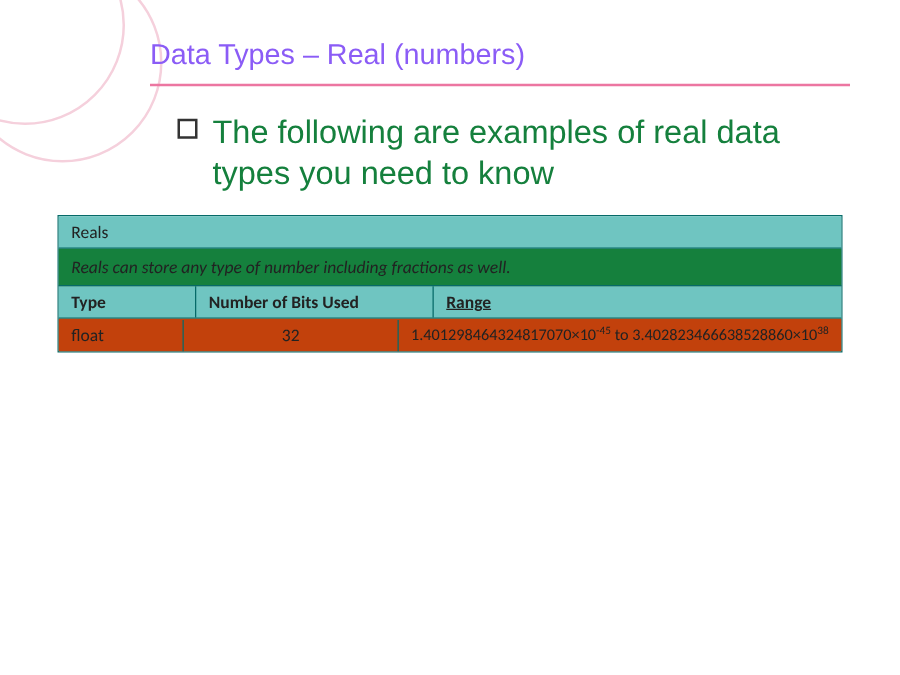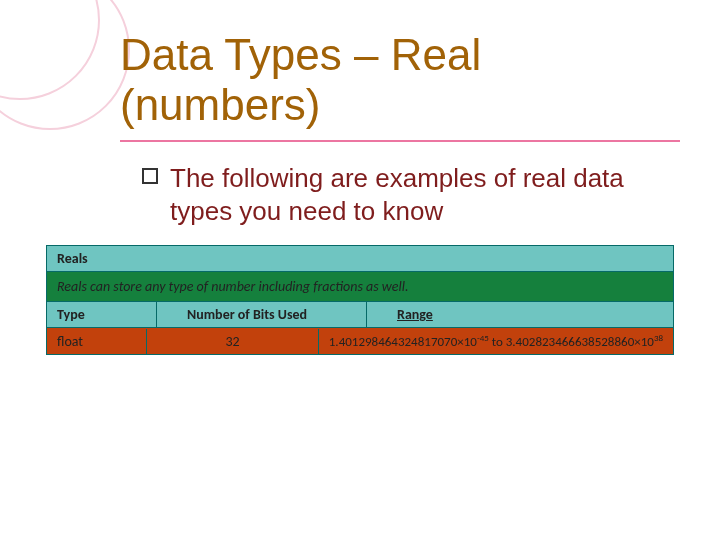--- a/index.html
+++ b/index.html
@@ -17,35 +17,35 @@
     border-radius: 50%;
     background: transparent;
   }
   .arc1 { top: -60px; left: -60px; width: 160px; height: 160px; }
   .arc2 { top: -30px; left: -30px; width: 160px; height: 160px; }
   .slide {
     position: relative;
     padding: 30px 40px 0 40px;
   }
   .title {
-    font-size: 44px;
-    color: #a16207;
+    font-size: 23px;
+    color: #8b5cf6;
     font-weight: normal;
     margin-left: 80px;
     margin-bottom: 10px;
   }
   .title-underline {
     border-bottom: 2px solid #ec76a1;
     margin-left: 80px;
     width: 560px;
     margin-bottom: 20px;
   }
   .body-text {
     font-size: 26px;
-    color: #7f1d1d;
+    color: #15803d;
     margin-left: 130px;
     margin-right: 40px;
     margin-bottom: 18px;
     position: relative;
     line-height: 1.25;
   }
   .bullet-box {
     position: absolute;
     left: -28px;
     top: 6px;
@@ -61,37 +61,36 @@
     font-size: 14px;
     color: #222;
   }
   .row {
     display: flex;
     align-items: center;
     min-height: 26px;
   }
   .section-head {
     background: #6fc5c1;
-    font-weight: bold;
+    font-weight: normal;
     padding: 4px 10px;
     border-bottom: 1px solid #066a68;
     flex: 1;
   }
   .section-note {
     background: #15803d;
     font-style: italic;
     padding: 6px 10px;
     border-bottom: 1px solid #066a68;
     flex: 1;
   }
   .headers {
     background: #6fc5c1;
     border-bottom: 1px solid #066a68;
     font-weight: bold;
-    gap: 20px;
   }
   .col-type { width: 110px; padding: 4px 10px; border-right: 1px solid #066a68; }
   .col-bits { width: 190px; padding: 4px 10px; border-right: 1px solid #066a68; text-align: left; }
   .col-range { flex: 1; padding: 4px 10px; text-decoration: underline; }
   .data-row { border-bottom: 1px solid #066a68; background: #c2410c; }
   .data-row:last-child { border-bottom: none; }
   .data-row .col-bits { text-align: center; }
   .range-cell { flex: 1; padding: 4px 10px; font-size: 13px; white-space: nowrap; }
   sup { font-size: 9px; vertical-align: super; }
 </style>

